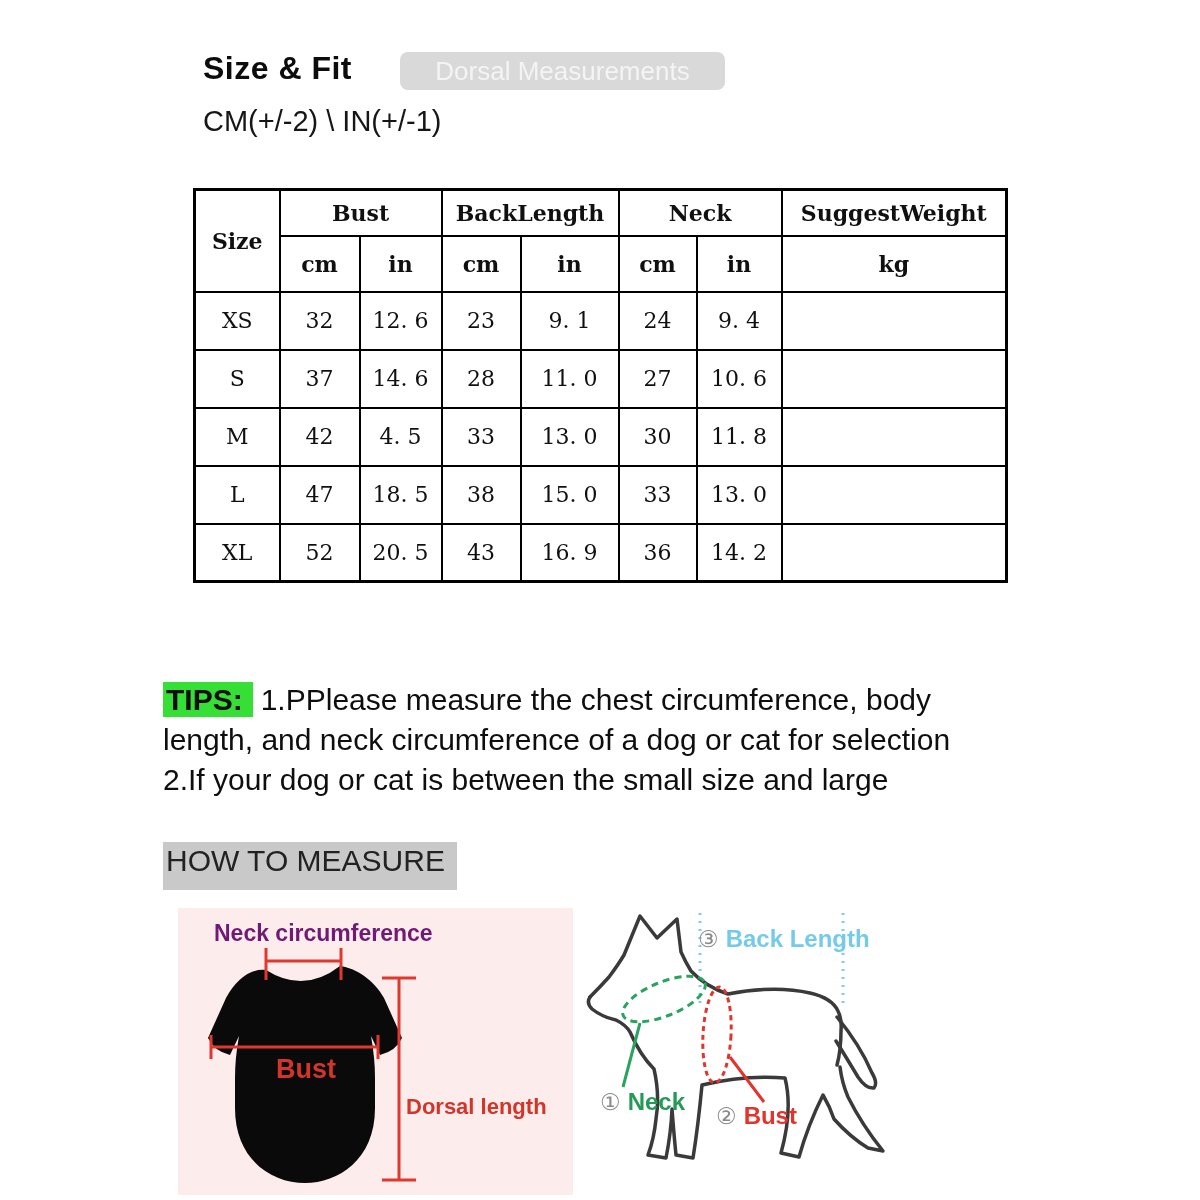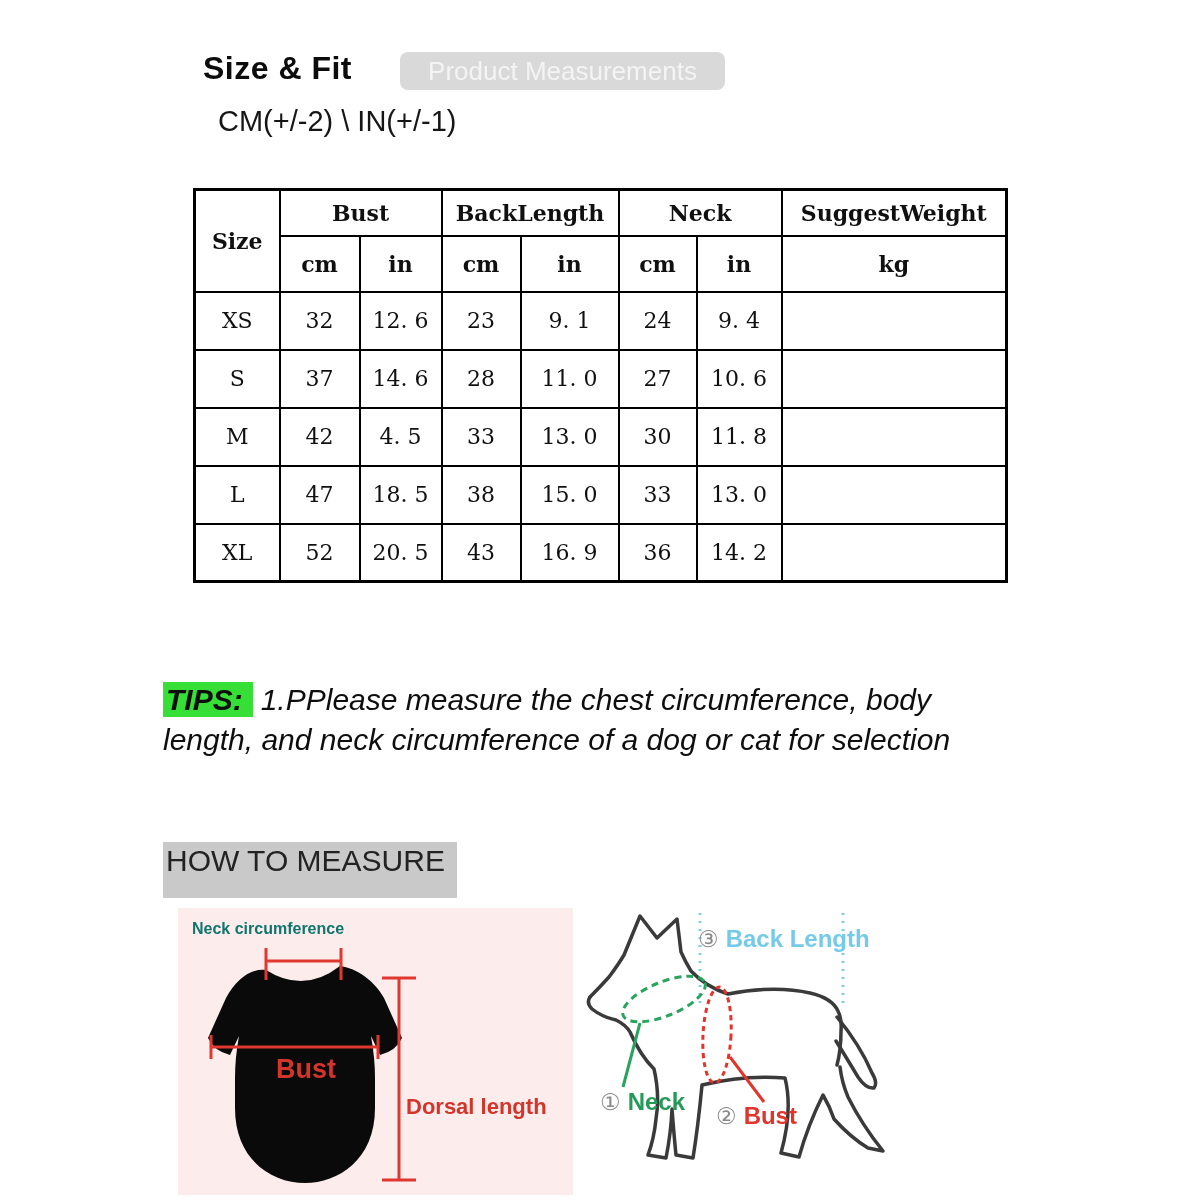--- a/index.html
+++ b/index.html
@@ -5,46 +5,46 @@
   * { margin:0; padding:0; box-sizing:border-box; }
   html,body { width:1200px; height:1200px; background:#ffffff; overflow:hidden;
               font-family:"Liberation Sans", sans-serif; color:#111; }
   .page { position:relative; width:1200px; height:1200px; background:#ffffff; }
 
   
   .title { position:absolute; left:203px; top:50px; font-size:32px; font-weight:bold; color:#0c0c0c; letter-spacing:0.5px; }
   .badge { position:absolute; left:400px; top:52px; width:325px; height:38px;
            background:#d9d9d9; border-radius:8px; color:#f4f4f4; font-size:26px;
            display:flex; align-items:center; justify-content:center; }
-  .subtitle { position:absolute; left:203px; top:105px; font-size:29px; color:#161616;margin-left:15px; }
+  .subtitle { position:absolute; left:203px; top:105px; font-size:29px; color:#161616; }
 
   
   .table-wrap { position:absolute; left:193px; top:188px; }
   table.size-table { border-collapse:collapse; table-layout:fixed; width:812px;
                      font-family:"DejaVu Serif","Liberation Serif",serif; }
   table.size-table td { border:2px solid #000; text-align:center; vertical-align:middle;
                         font-size:22px; color:#101010; background:#ffffff; padding:0; }
   table.size-table { border:3px solid #000; }
   td.blue { background:#c1c7e5; font-weight:700; font-size:24px; }
   tr.group-row { height:46px; }
   tr.units-row { height:56px; }
   tr.data-row  { height:58px; }
   td.units { font-weight:700; font-size:22px; }
 
   
   .tips { position:absolute; left:163px; top:680px; width:910px; font-size:30px; color:#0e0e0e; }
-  .tips-line { line-height:40px; white-space:nowrap;font-style:italic; }
+  .tips-line { line-height:40px; white-space:nowrap; }
   .tips-label { background:#35df35; font-weight:bold; padding:1px 10px 1px 3px; margin-right:8px; }
   .how-to { position:absolute; left:163px; top:842px; background:#c9c9c9; color:#222;
-            font-size:30px; padding:2px 12px 20px 3px; }
+            font-size:30px; padding:2px 12px 12px 3px; }
 
   
   .shirt-panel { position:absolute; left:178px; top:908px; width:395px; height:287px; background:#fcecec; }
   .shirt-panel svg { position:absolute; left:0; top:0; }
-  .shirt-neck-label  { position:absolute; left:14px;  top:12px;  font-size:16px; font-weight:bold; color:#0f766e; white-space:nowrap; }
+  .shirt-neck-label  { position:absolute; left:36px;  top:12px;  font-size:23px; font-weight:bold; color:#701a75; white-space:nowrap; }
   .shirt-bust-label  { position:absolute; left:98px;  top:146px; font-size:27px; font-weight:bold; color:#d3352a; }
   .shirt-dorsal-label{ position:absolute; left:203px; top:186px; font-size:22px; font-weight:bold; color:#d3352a; white-space:nowrap;margin-left:25px; }
 
   
   .dog-panel { position:absolute; left:580px; top:905px; width:345px; height:290px; background:#ffffff; }
   .dog-panel svg { position:absolute; left:0; top:0; }
   .dog-label { position:absolute; display:flex; align-items:center; gap:7px; white-space:nowrap; }
   .circ-num { color:#8a8a8a; font-size:23px; font-weight:normal; }
   .dog-backlength { left:118px; top:20px; }
   .dog-backlength .lbl { color:#74cbe9; font-size:24px; font-weight:bold; }
@@ -52,21 +52,21 @@
   .dog-neck .lbl { color:#239b57; font-size:24px; font-weight:bold; }
   .dog-bust { left:136px; top:197px; }
   .dog-bust .lbl { color:#e3342c; font-size:24px; font-weight:bold; }
 </style>
 </head>
 <body>
 
 <div class="page">
 
   <div class="title">Size &amp; Fit</div>
-  <div class="badge">Product Measurements</div>
+  <div class="badge">Dorsal Measurements</div>
   <div class="subtitle">CM(+/-2) \ IN(+/-1)</div>
 
   <div class="table-wrap">
     <table class="size-table">
       <colgroup>
         <col style="width:85px">
           <col style="width:80px">
           <col style="width:82px">
           <col style="width:79px">
         <col style="width:98px">
@@ -141,20 +141,21 @@
         <td>14. 2</td>
         <td></td>
       </tr>
     </tbody>
       </table>
   </div>
 
   <div class="tips">
     <div class="tips-line"><span class="tips-label">TIPS:</span><span>1.PPlease measure the chest circumference, body</span></div>
     <div class="tips-line">length, and neck circumference of a dog or cat for selection</div>
+    <div class="tips-line">2.If your dog or cat is between the small size and large</div>
   </div>
   <div class="how-to">HOW TO MEASURE</div>
 
   <div class="shirt-panel">
     <svg width="395" height="287" viewBox="0 0 395 287">
 
       <path d="M 88 62 Q 126 86 162 58
                C 178 60 196 72 206 90
                L 224 130 Q 218 143 202 147 L 193 128
                Q 197 150 197 170 L 197 200

